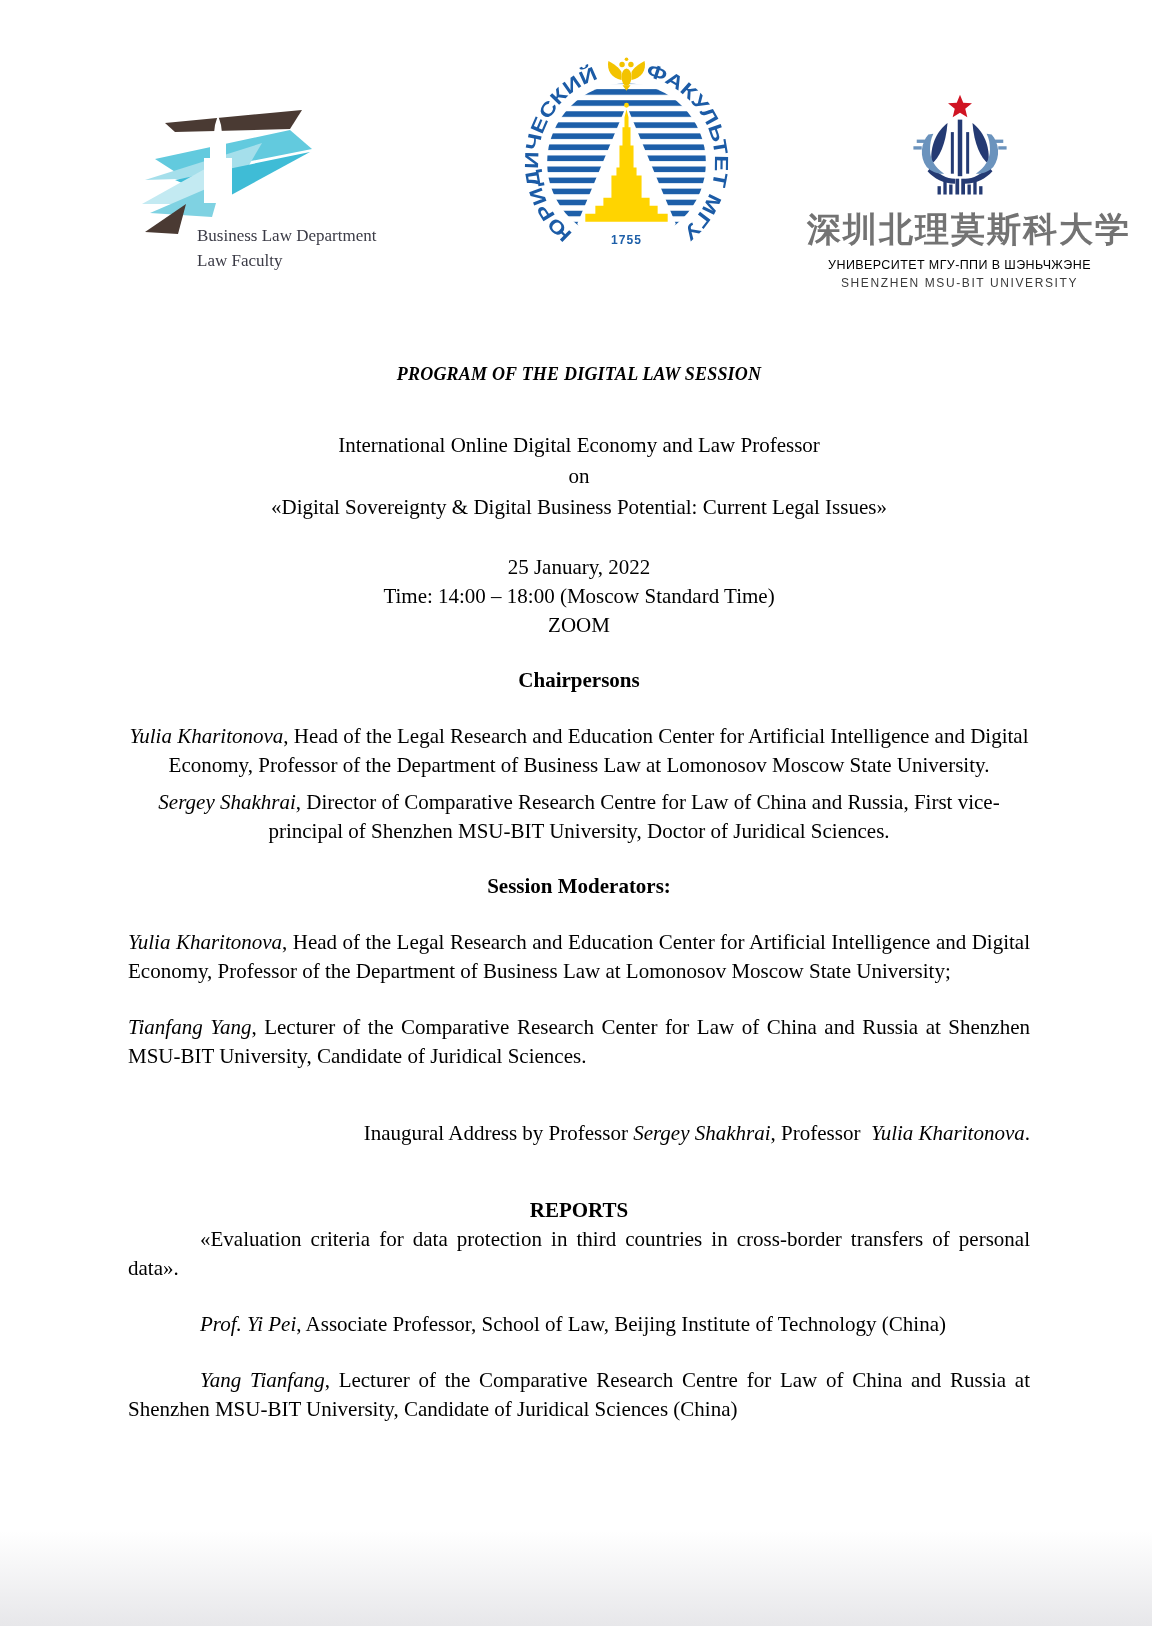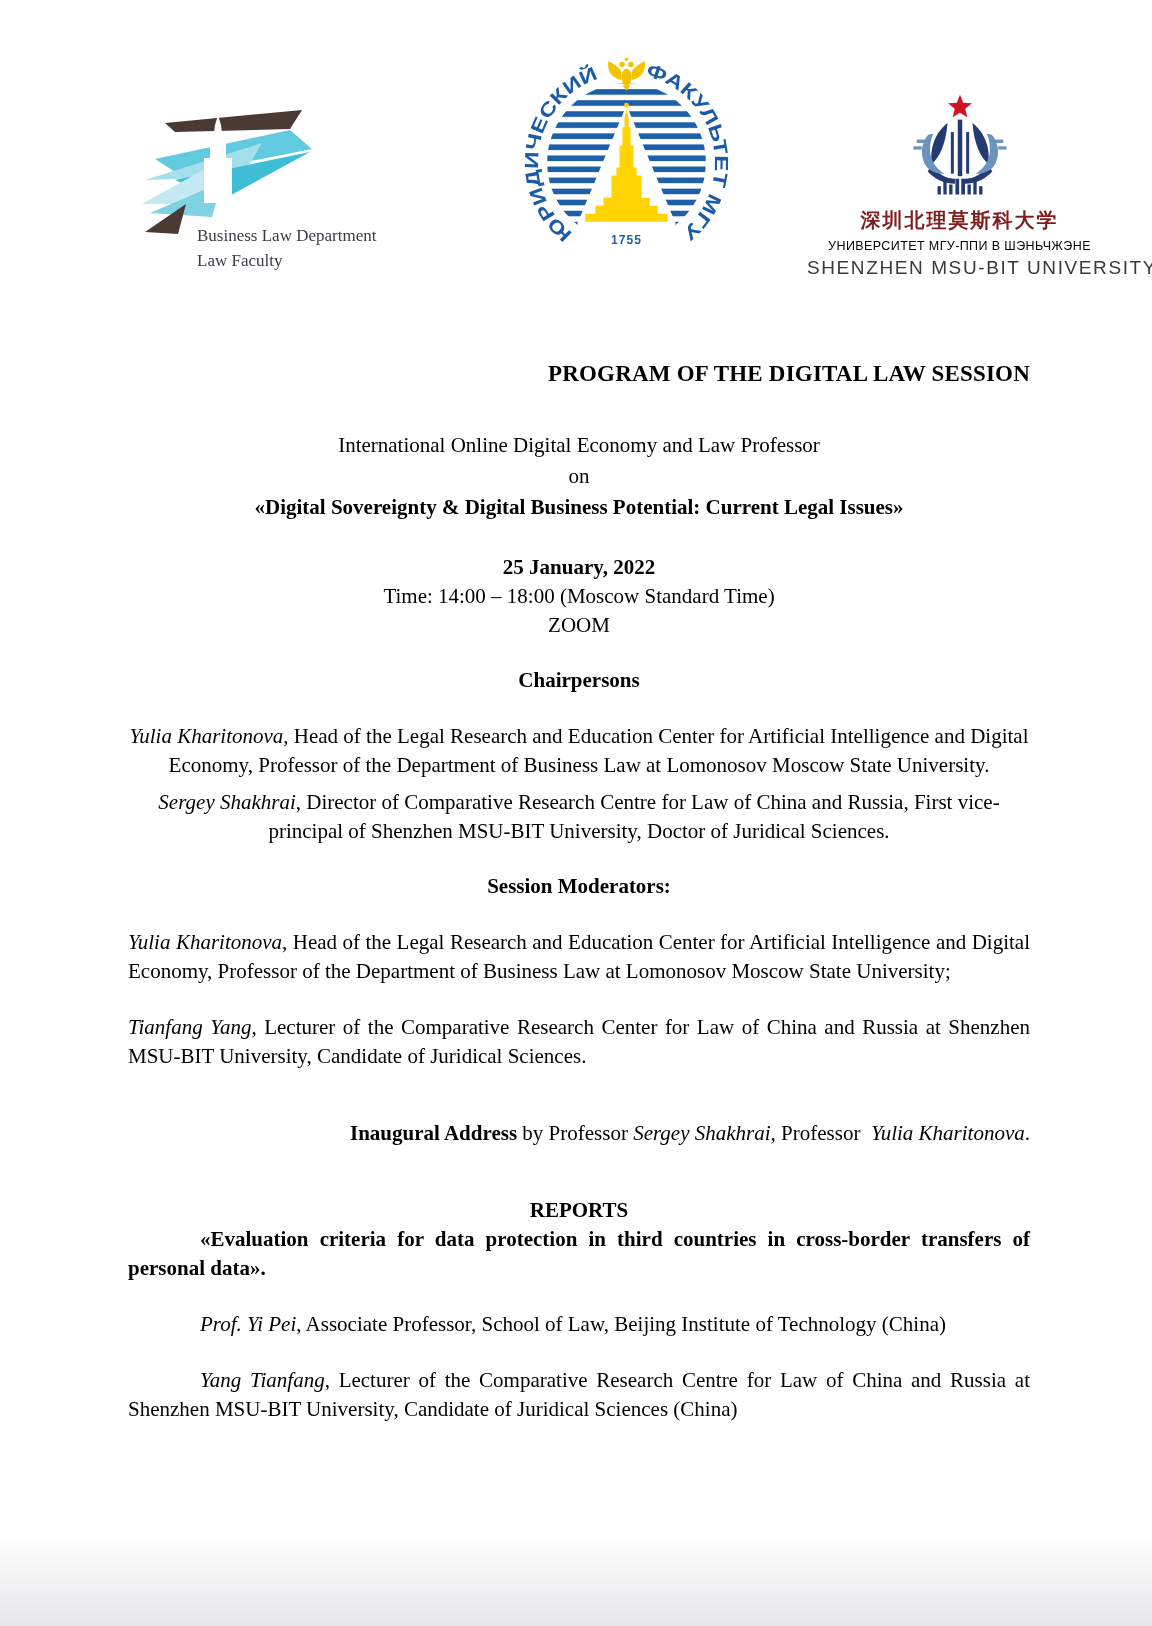--- a/index.html
+++ b/index.html
@@ -26,50 +26,50 @@
   .logo-left{width:305px;margin-top:48px;}
   .logo-left-text{
     margin:-16px 0 0 57px;
     font-family:"Liberation Serif","DejaVu Serif",serif;
     font-size:17px;line-height:25px;color:#3b3b46;
   }
   .logo-mid{width:215px;margin-top:0;}
   .logo-right{width:305px;margin-top:38px;text-align:center;}
   .logo-right .cn{
     font-family:Liberation Mono, monospace;
-    font-weight:bold;font-size:20px;letter-spacing:2px;color:#7f1d1d;
+    font-weight:bold;font-size:34px;letter-spacing:2px;color:#737373;
     margin-top:6px;white-space:nowrap;
   }
   .logo-right .ru{
     font-family:"Liberation Sans","DejaVu Sans",sans-serif;
     font-size:12.5px;letter-spacing:.4px;color:#000000;margin-top:5px;white-space:nowrap;
   }
   .logo-right .en{
     font-family:"Liberation Sans","DejaVu Sans",sans-serif;
-    font-size:19px;letter-spacing:1.6px;color:#3a3a3a;margin-top:4px;white-space:nowrap;
+    font-size:12px;letter-spacing:1.6px;color:#3a3a3a;margin-top:4px;white-space:nowrap;
   }
 
   
   .content{padding:0 122px 0 128px;font-size:21px;line-height:29px;}
   .title{
-    margin:55px 0 0;text-align:right;
-    font-size:23px;font-weight:bold;letter-spacing:.2px;line-height:28px;
+    margin:55px 0 0;text-align:center;
+    font-size:18px;font-weight:bold;letter-spacing:.2px;line-height:28px;font-style:italic;
   }
   .conf{margin:42px 0 0;text-align:center;line-height:31px;}
   .dateblock{margin:30px 0 0;text-align:center;line-height:29px;}
   .h2{margin:26px 0 0;text-align:center;font-weight:bold;}
   .entry{margin:27px 0 0;text-align:center;}
   .entry + .entry{margin-top:8px;}
   .justify{margin:27px 0 0;text-align:justify;}
   .indent{text-indent:72px;}
   .inaugural{margin:48px 0 0;text-align:right;}
   .reports-h{margin:48px 0 0;text-align:center;font-weight:bold;}
   .tight{margin-top:0;}
   em{font-style:italic;}
-  strong{font-weight:bold;}
+  strong{font-weight:normal;}
 </style>
 </head>
 <body>
 
 <div class="page">
 
   <div class="logos-row">
 
     <div class="logo-left">
       <svg width="180" height="132" viewBox="0 0 180 132" aria-hidden="true">

